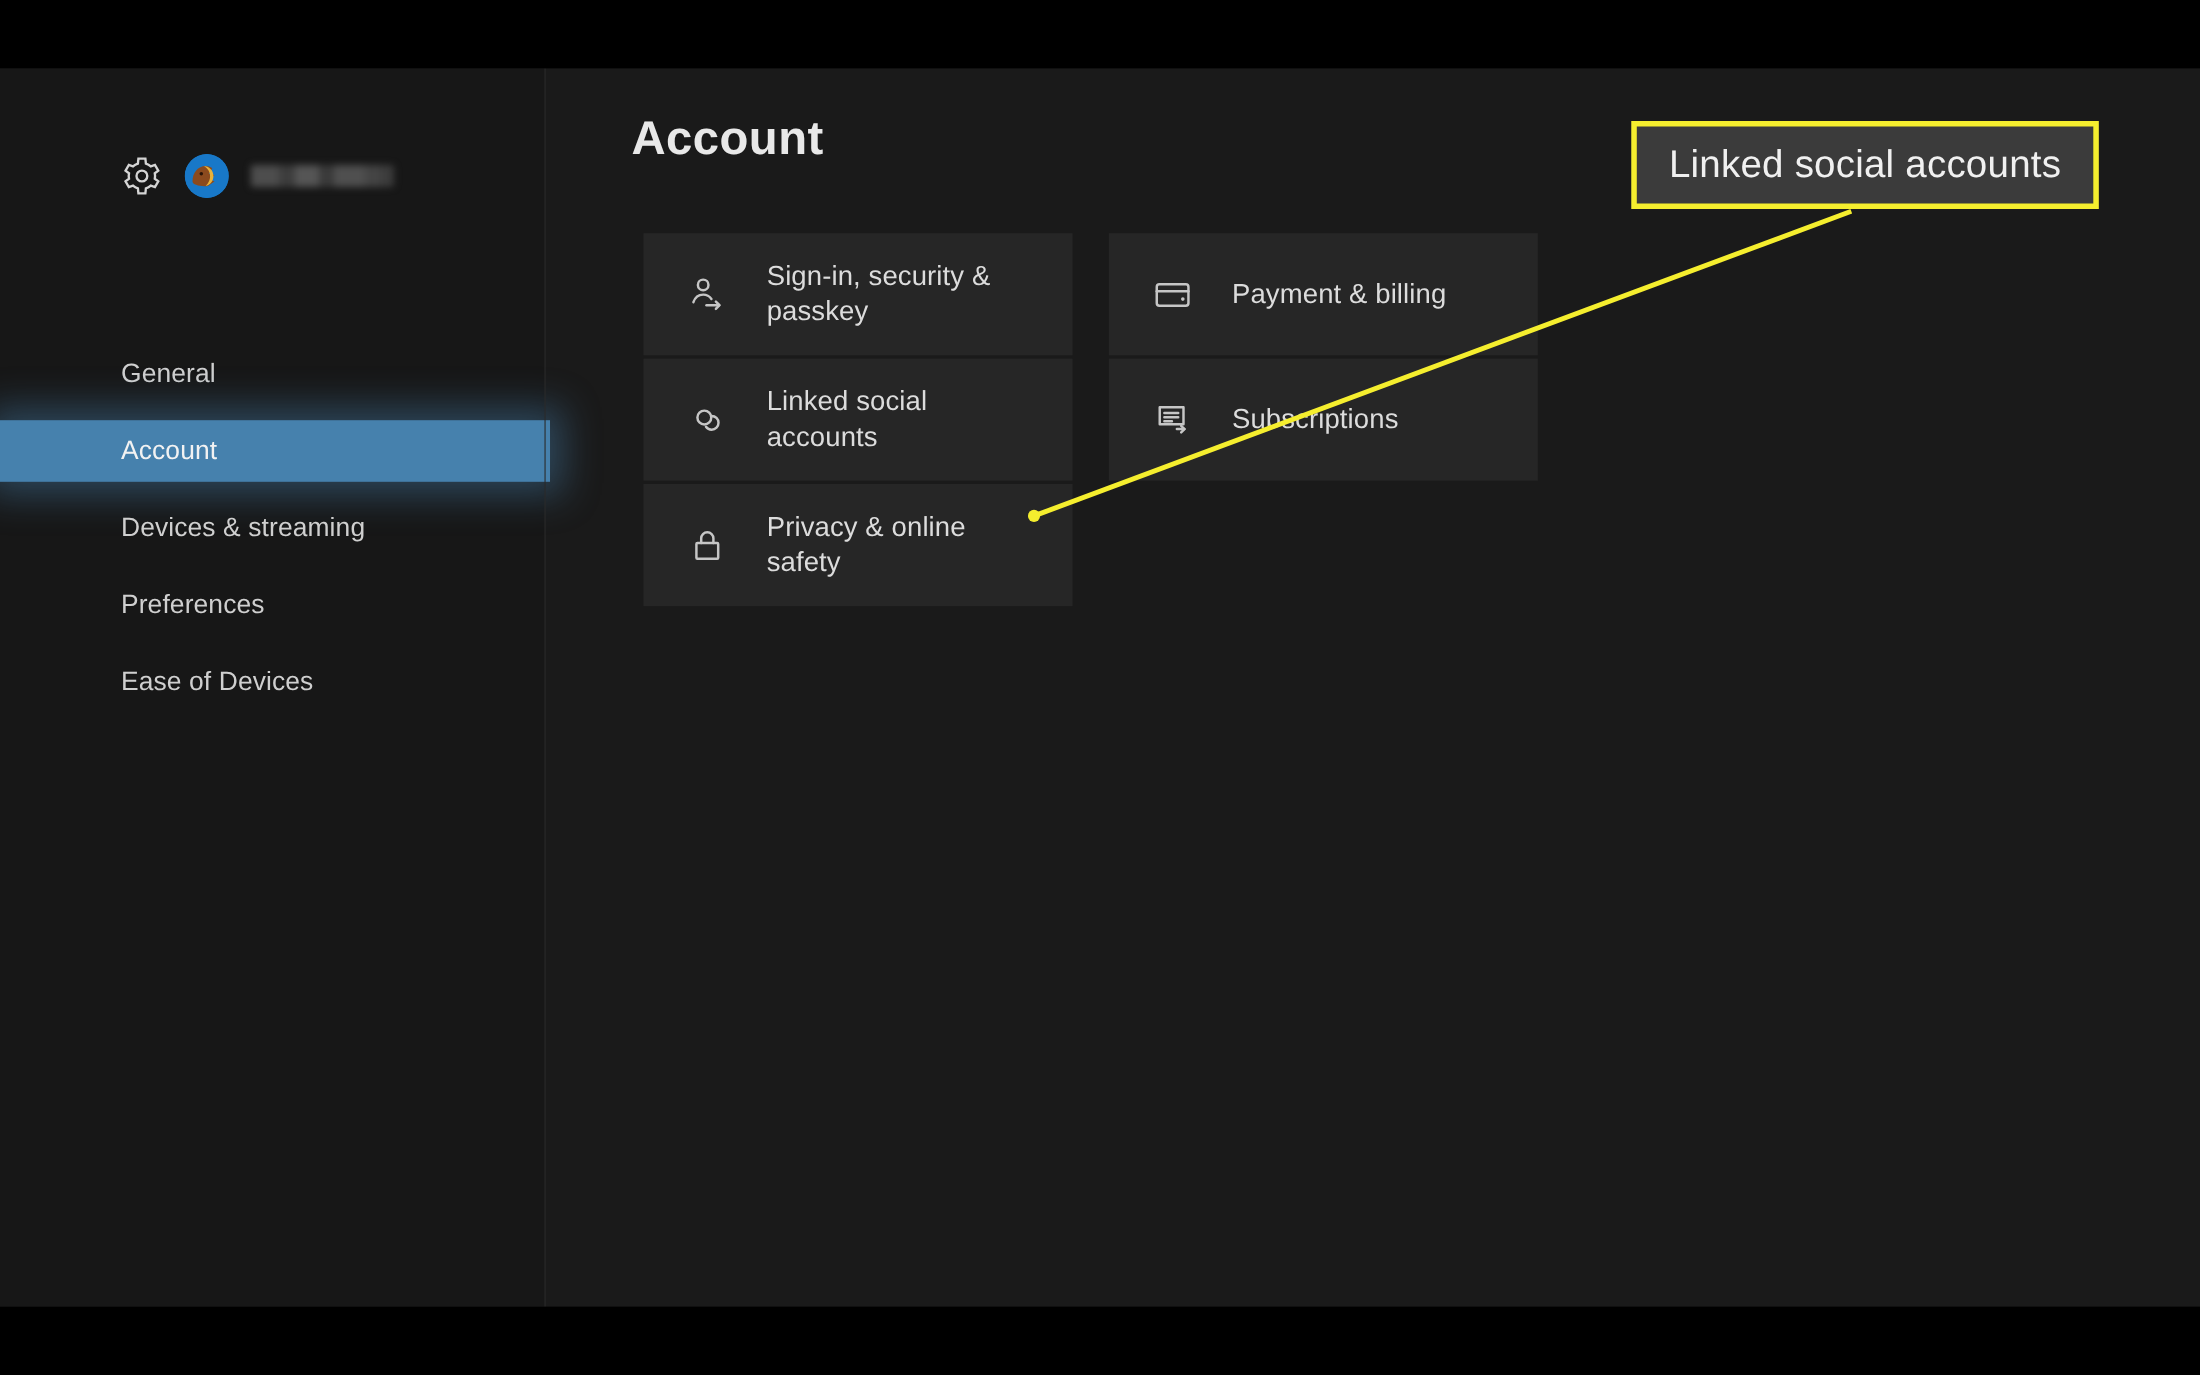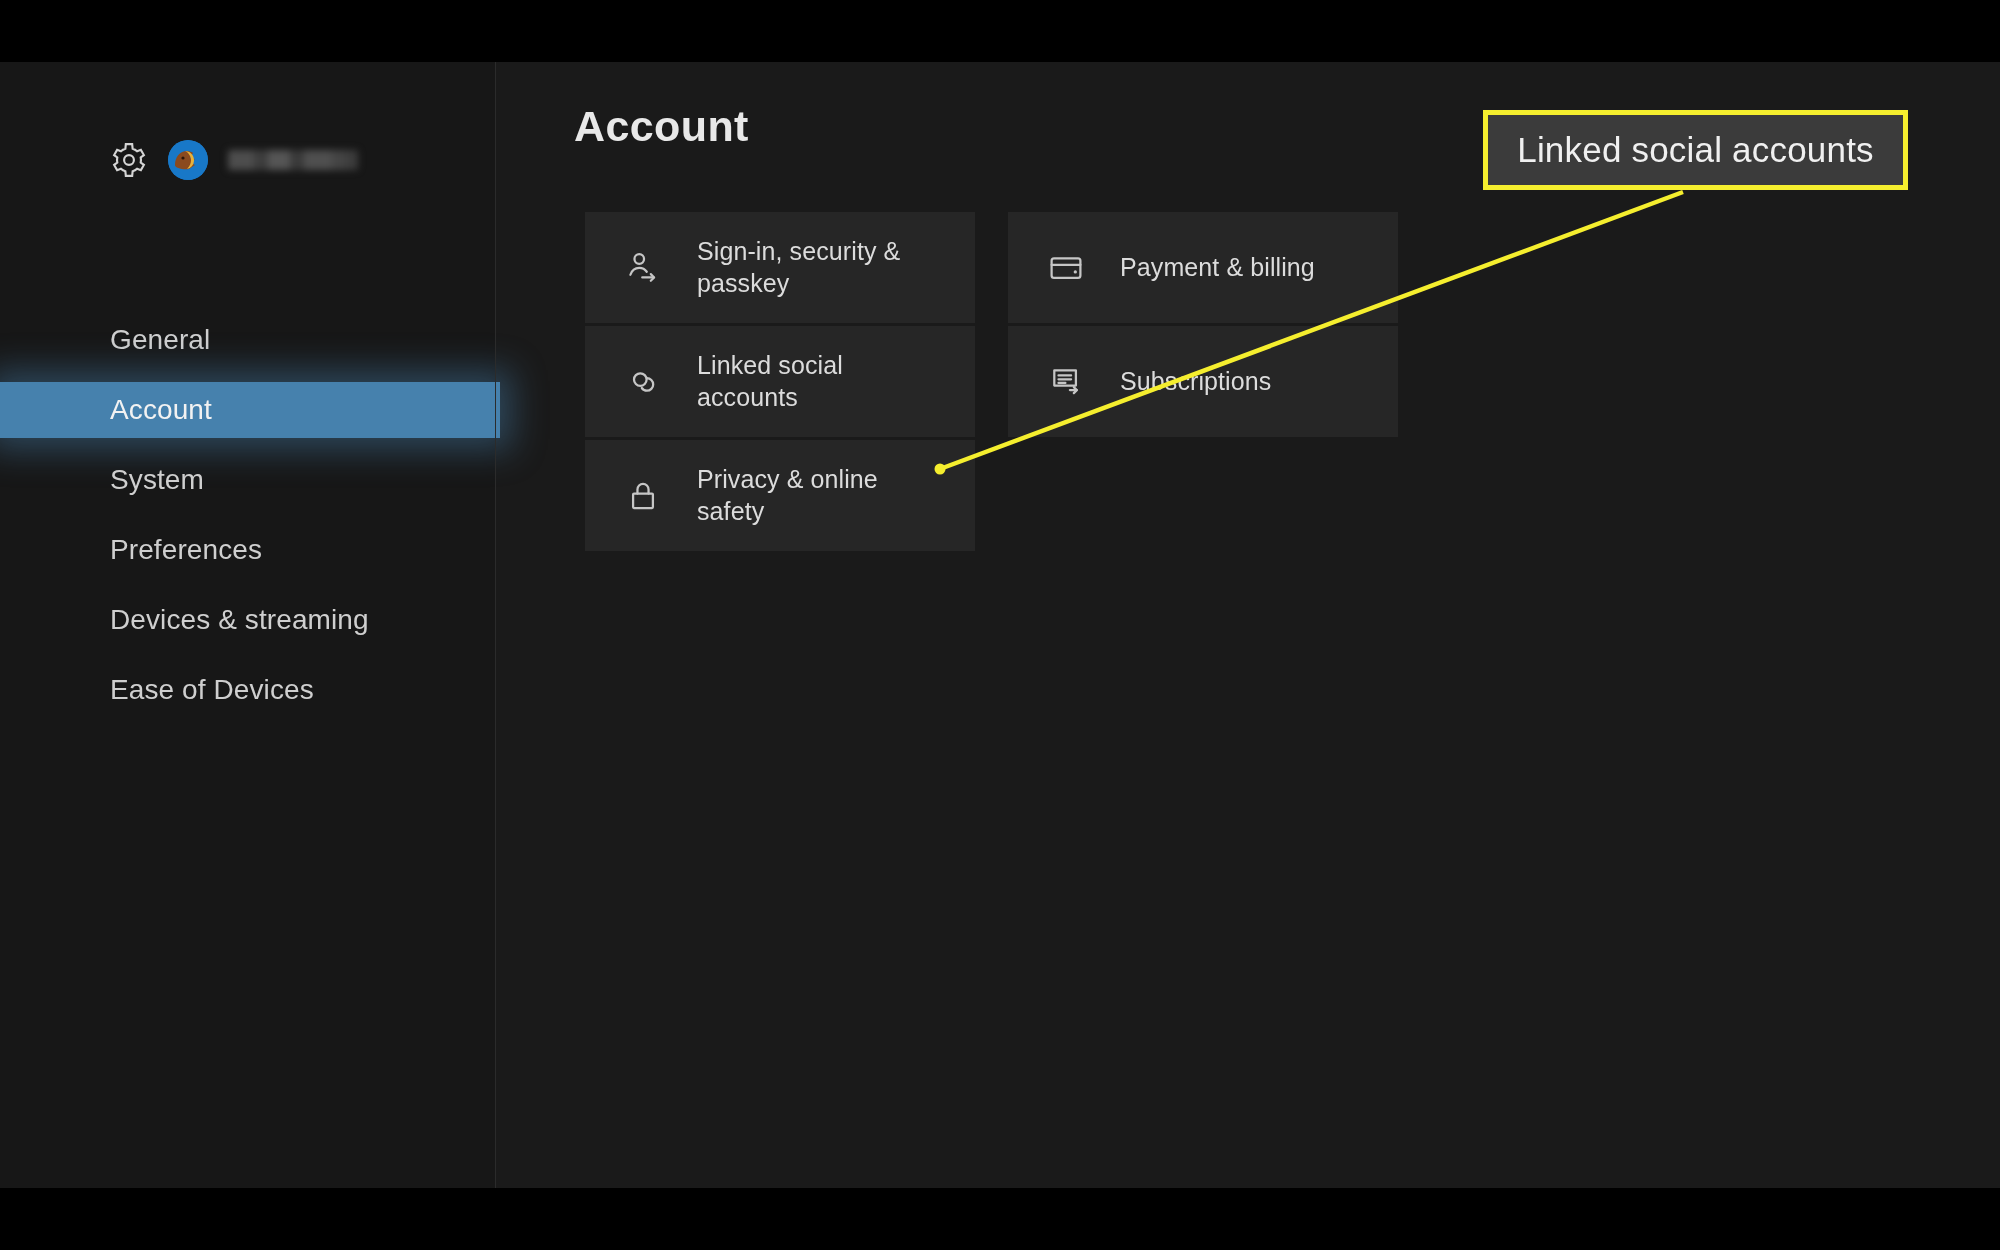--- a/index.html
+++ b/index.html
@@ -52,21 +52,21 @@
         #3a3a3a 62px 76px, #4f4f4f 76px 104px, #444 104px 118px, #3c3c3c 118px 130px);
     filter:blur(3.5px);
     border-radius:2px;
   }
 
   .nav { position:absolute; left:0; top:250px; width:496px; }
   .nav-item {
     position:relative; height:56px;
     display:flex; align-items:center;
     padding-left:110px;
-    font-size:28px; color:#cfcfcf; letter-spacing:0.1px;
+    font-size:24px; color:#cfcfcf; letter-spacing:0.1px;
     margin-bottom:14px;
   }
   .nav-item.active {
     background:#4681ad;
     color:#f2f2f2;
     box-shadow:0 0 34px 12px rgba(70,129,173,0.45);
     width:500px;
   }
 
   
@@ -151,27 +151,24 @@
       </div>
 
       <div class="nav">
         <div class="nav-item">
           <span>General</span>
         </div>
         <div class="nav-item active">
           <span>Account</span>
         </div>
         <div class="nav-item">
-          <span>System</span>
+          <span>Devices &amp; streaming</span>
         </div>
         <div class="nav-item">
           <span>Preferences</span>
-        </div>
-        <div class="nav-item">
-          <span>Devices &amp; streaming</span>
         </div>
         <div class="nav-item">
           <span>Ease of Devices</span>
         </div>
       </div>
     </div>
     <div class="sidebar-divider"></div>
 
     <div class="content">
 

